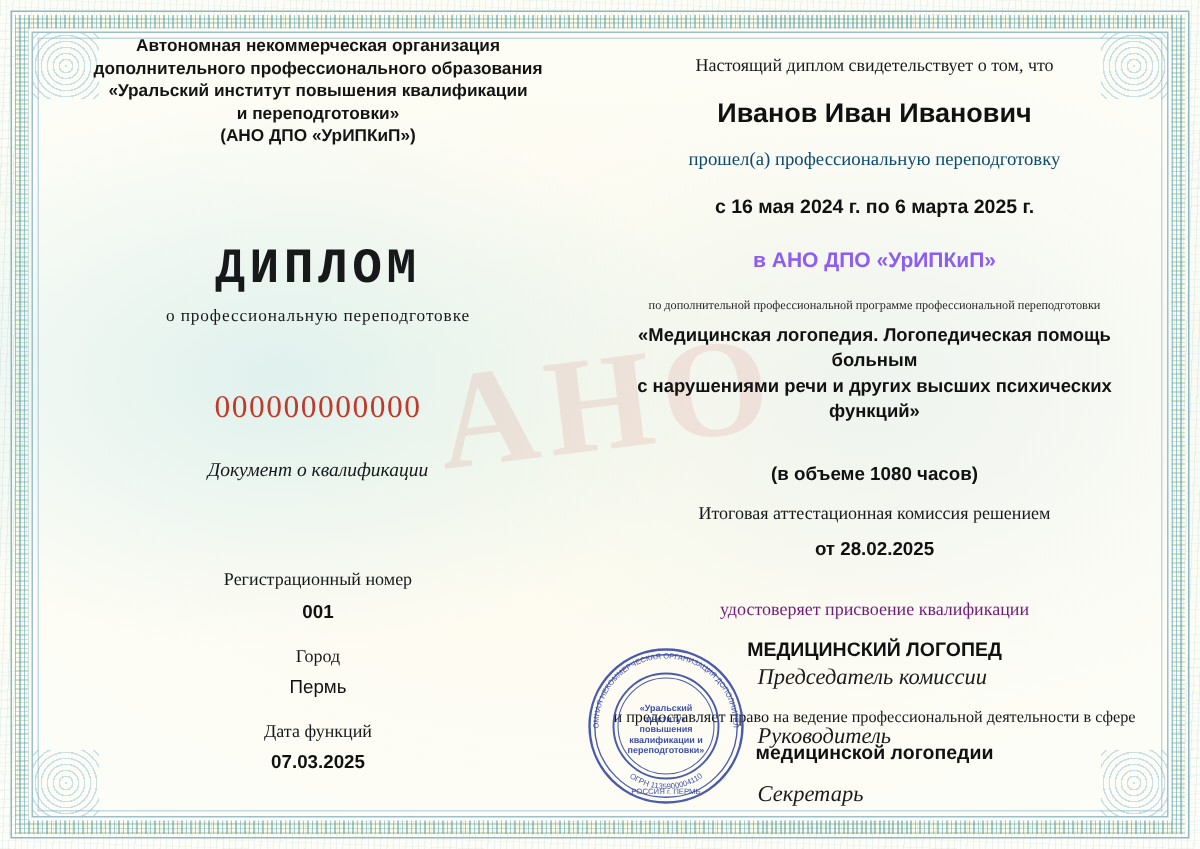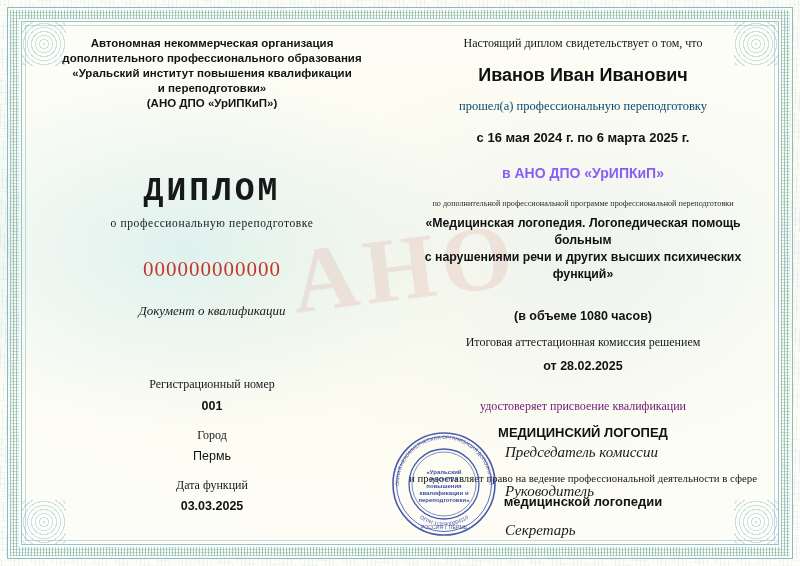--- a/index.html
+++ b/index.html
@@ -116,21 +116,21 @@
   }
 
   
   .content {
     position: absolute;
     inset: 0;
   }
   .col-left {
     position: absolute;
     left: 34px;
-    top: 36px;
+    top: 24px;
     width: 356px;
     text-align: center;
   }
   .col-right {
     position: absolute;
     left: 400px;
     top: 36px;
     width: 366px;
     text-align: center;
   }
@@ -153,21 +153,21 @@
     color: #16181a;
   }
   .diploma-sub {
     margin-top: 7px;
     font-family: "Liberation Serif", serif;
     font-size: 11.5px;
     letter-spacing: 0.6px;
     color: #16181a;
   }
   .diploma-number {
-    margin-top: 28px;
+    margin-top: 42px;
     font-family: "Liberation Serif", serif;
     font-size: 21px;
     letter-spacing: 1px;
     color: #c0392b;
     text-align: center;
   }
   .qual-doc {
     margin-top: 21px;
     font-family: "Liberation Serif", serif;
     font-style: italic;
@@ -374,21 +374,21 @@
       <div class="diploma-number">000000000000</div>
       <div class="qual-doc">Документ о квалификации</div>
 
       <div class="reg-label">Регистрационный номер</div>
       <div class="reg-value">001</div>
 
       <div class="city-label">Город</div>
       <div class="city-value">Пермь</div>
 
       <div class="date-label">Дата функций</div>
-      <div class="date-value">03.03.2025</div>
+      <div class="date-value">07.03.2025</div>
     </div>
 
     <div class="col-right">
       <div class="r-intro">Настоящий диплом свидетельствует о том, что</div>
       <div class="r-name">Иванов Иван Иванович</div>
       <div class="r-passed">прошел(а) профессиональную переподготовку</div>
       <div class="r-period">с 16 мая 2024 г. по 6 марта 2025 г.</div>
       <div class="r-org">в АНО ДПО «УрИПКиП»</div>
       <div class="r-prog-label">по дополнительной профессиональной программе профессиональной переподготовки</div>
       <div class="r-prog-name">

